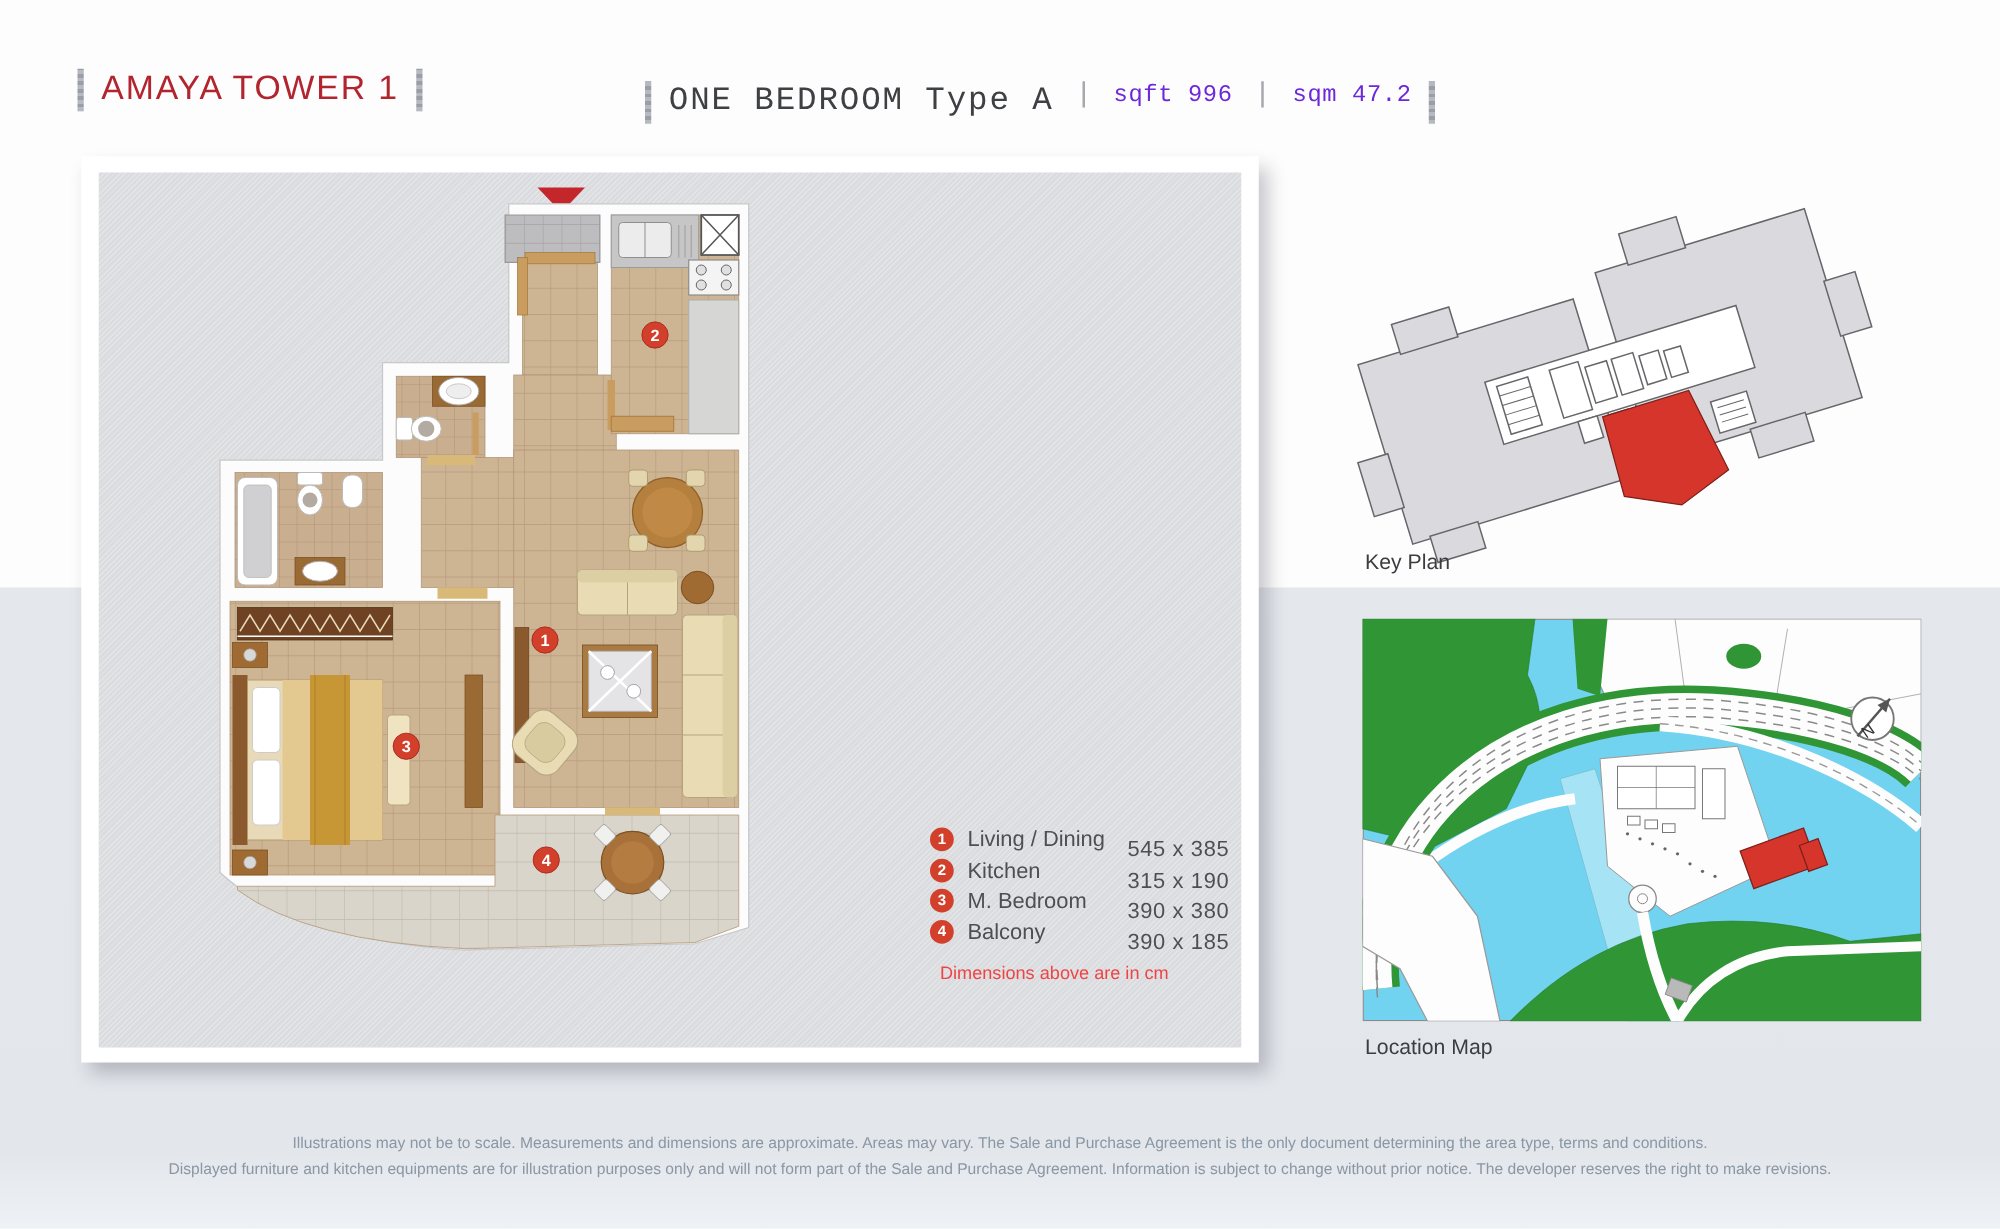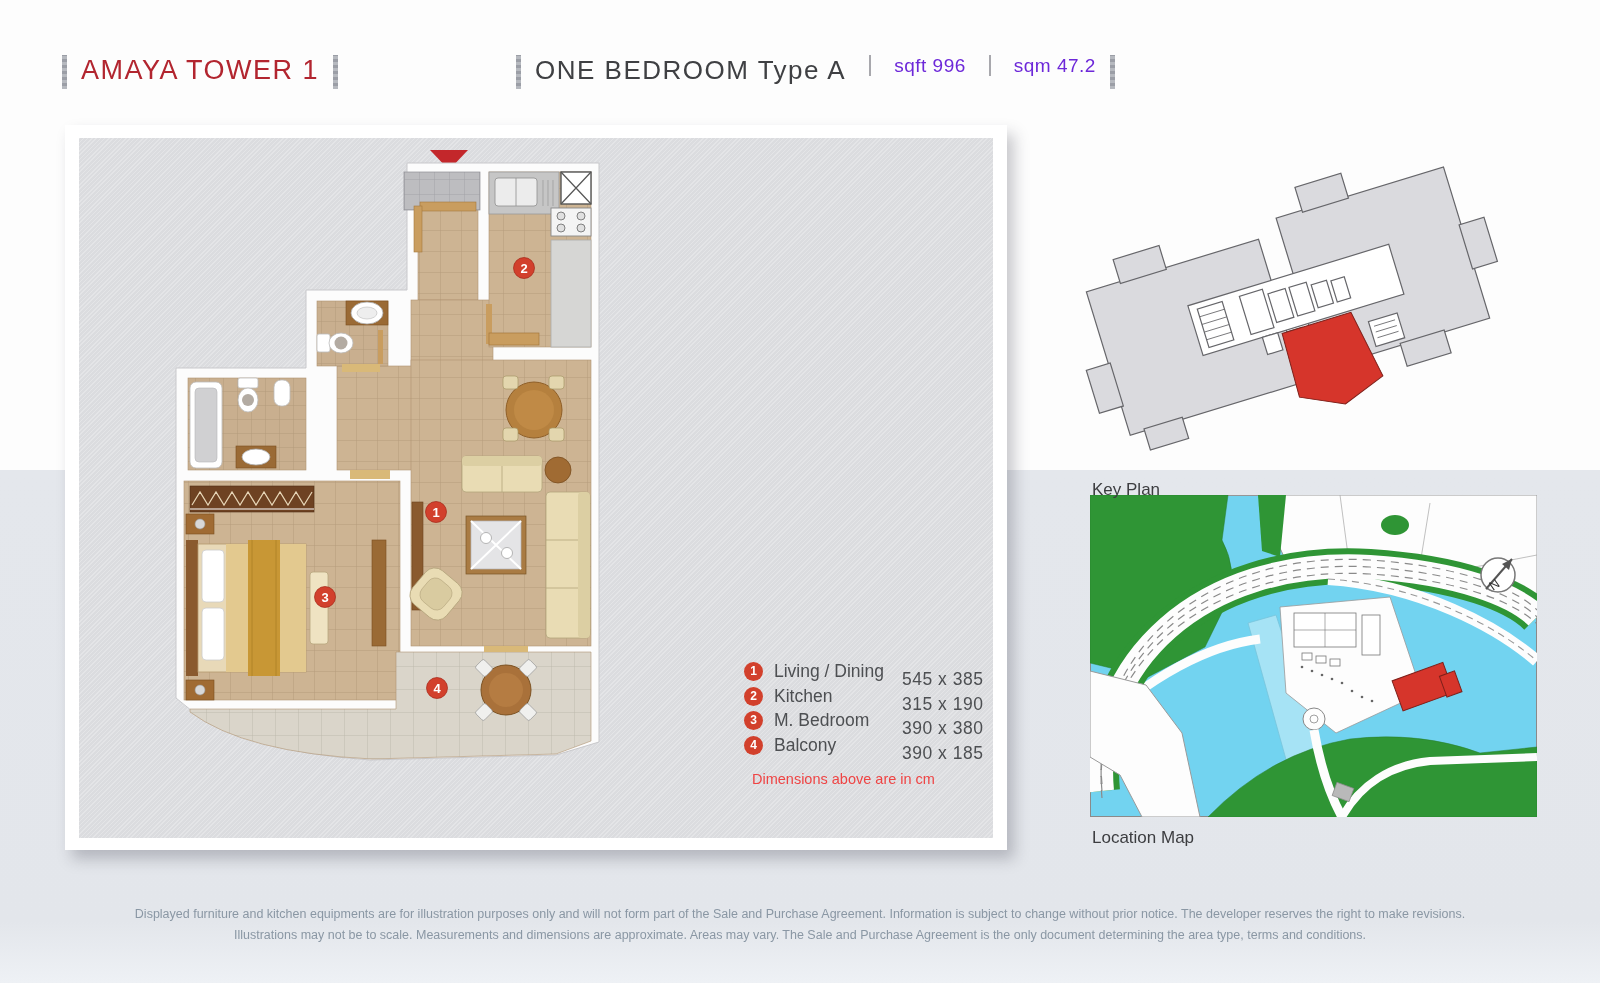--- a/index.html
+++ b/index.html
@@ -7,21 +7,21 @@
     width:1600px;height:983px;position:relative;overflow:hidden;
     background:#fdfdfd;font-family:"Liberation Sans",sans-serif;
   }
   .band{
     position:absolute;left:0;top:470px;width:1600px;height:513px;
     background:linear-gradient(#e4e7ec 0%,#e3e6eb 88%,#eef1f5 100%);
   }
   
   .hdr{position:absolute;display:flex;align-items:flex-start;gap:14px;z-index:5;}
   .hdr-left{left:62px;top:55px;}
-  .hdr-center{left:516px;top:55px;}
+  .hdr-center{left:516px;top:65px;font-family:Liberation Mono, monospace;}
   .endbar{width:5px;height:34px;background:repeating-linear-gradient(0deg,#b6b9bf 0 3px,#9b9ea6 3px 6px);}
   .tower-title{font-size:27px;letter-spacing:1.5px;color:#b2252f;white-space:nowrap;}
   .unit-title{font-size:26px;letter-spacing:1.5px;color:#3f4043;white-space:nowrap;}
   .unit-sub{font-size:19px;letter-spacing:.5px;color:#6d28d9;white-space:nowrap;}
   .pipe{width:2px;height:21px;background:#a8a8ad;margin:0 9px;}
   
   .card{
     position:absolute;left:65px;top:125px;width:942px;height:725px;
     background:#ffffff;box-shadow:7px 9px 14px rgba(40,40,55,.25);z-index:2;
   }
@@ -32,21 +32,21 @@
   }
   .plan-svg{position:absolute;left:80px;top:138px;z-index:3;}
   
   .legend{position:absolute;left:744px;top:653px;z-index:4;color:#4d4f52;}
   .lrow{display:grid;grid-template-columns:30px 128px 92px;align-items:center;height:24.6px;font-size:17.5px;}
   .lnum{width:19px;height:19px;border-radius:50%;background:#d2402c;color:#fff;font-size:12px;line-height:19px;text-align:center;font-weight:bold;}
   .ldims{letter-spacing:.5px;margin-top:16px;}
   .lnote{margin:20px 0 0 8px;font-size:14.5px;color:#ef4444;}
   
   .kp-svg{position:absolute;left:1075px;top:148px;z-index:2;}
-  .kp-label{position:absolute;left:1092px;top:440px;font-size:17px;color:#3c3d40;z-index:3;margin-top:40px;}
+  .kp-label{position:absolute;left:1092px;top:440px;font-size:17px;color:#3c3d40;z-index:3;}
   .map-svg{position:absolute;left:1090px;top:495px;z-index:2;}
   .map-label{position:absolute;left:1092px;top:828px;font-size:17px;color:#3c3d40;z-index:3;}
   
   .disclaimer{position:absolute;left:0;top:904px;width:1600px;text-align:center;color:#8a97a4;font-size:12.5px;line-height:21px;z-index:3;}
 </style>
 </head>
 <body>
 
 <div class="band"></div>
 
@@ -333,15 +333,15 @@
   <g>
     <circle cx="408" cy="80" r="17" fill="#fff" stroke="#777" stroke-width="1.5"></circle>
     <line x1="396" y1="94" x2="422" y2="64" stroke="#555" stroke-width="2"></line>
     <polygon points="422,64 412,69 419,75" fill="#555"></polygon>
     <text x="403" y="96" font-size="13" fill="#333" transform="rotate(-35 403 96)">N</text>
   </g>
 </svg>
 <div class="map-label">Location Map</div>
 
 <div class="disclaimer">
+  <div>Illustrations may not be to scale.  Measurements and dimensions are approximate. Areas may vary. The Sale and Purchase Agreement is the only document determining the area type, terms and conditions.</div>
   <div>Displayed furniture and kitchen equipments are for illustration purposes only and will not form part of the Sale and Purchase Agreement. Information is subject to change without prior notice. The developer reserves the right to make revisions.</div>
-  <div>Illustrations may not be to scale.  Measurements and dimensions are approximate. Areas may vary. The Sale and Purchase Agreement is the only document determining the area type, terms and conditions.</div>
 </div>
 
 </body></html>

